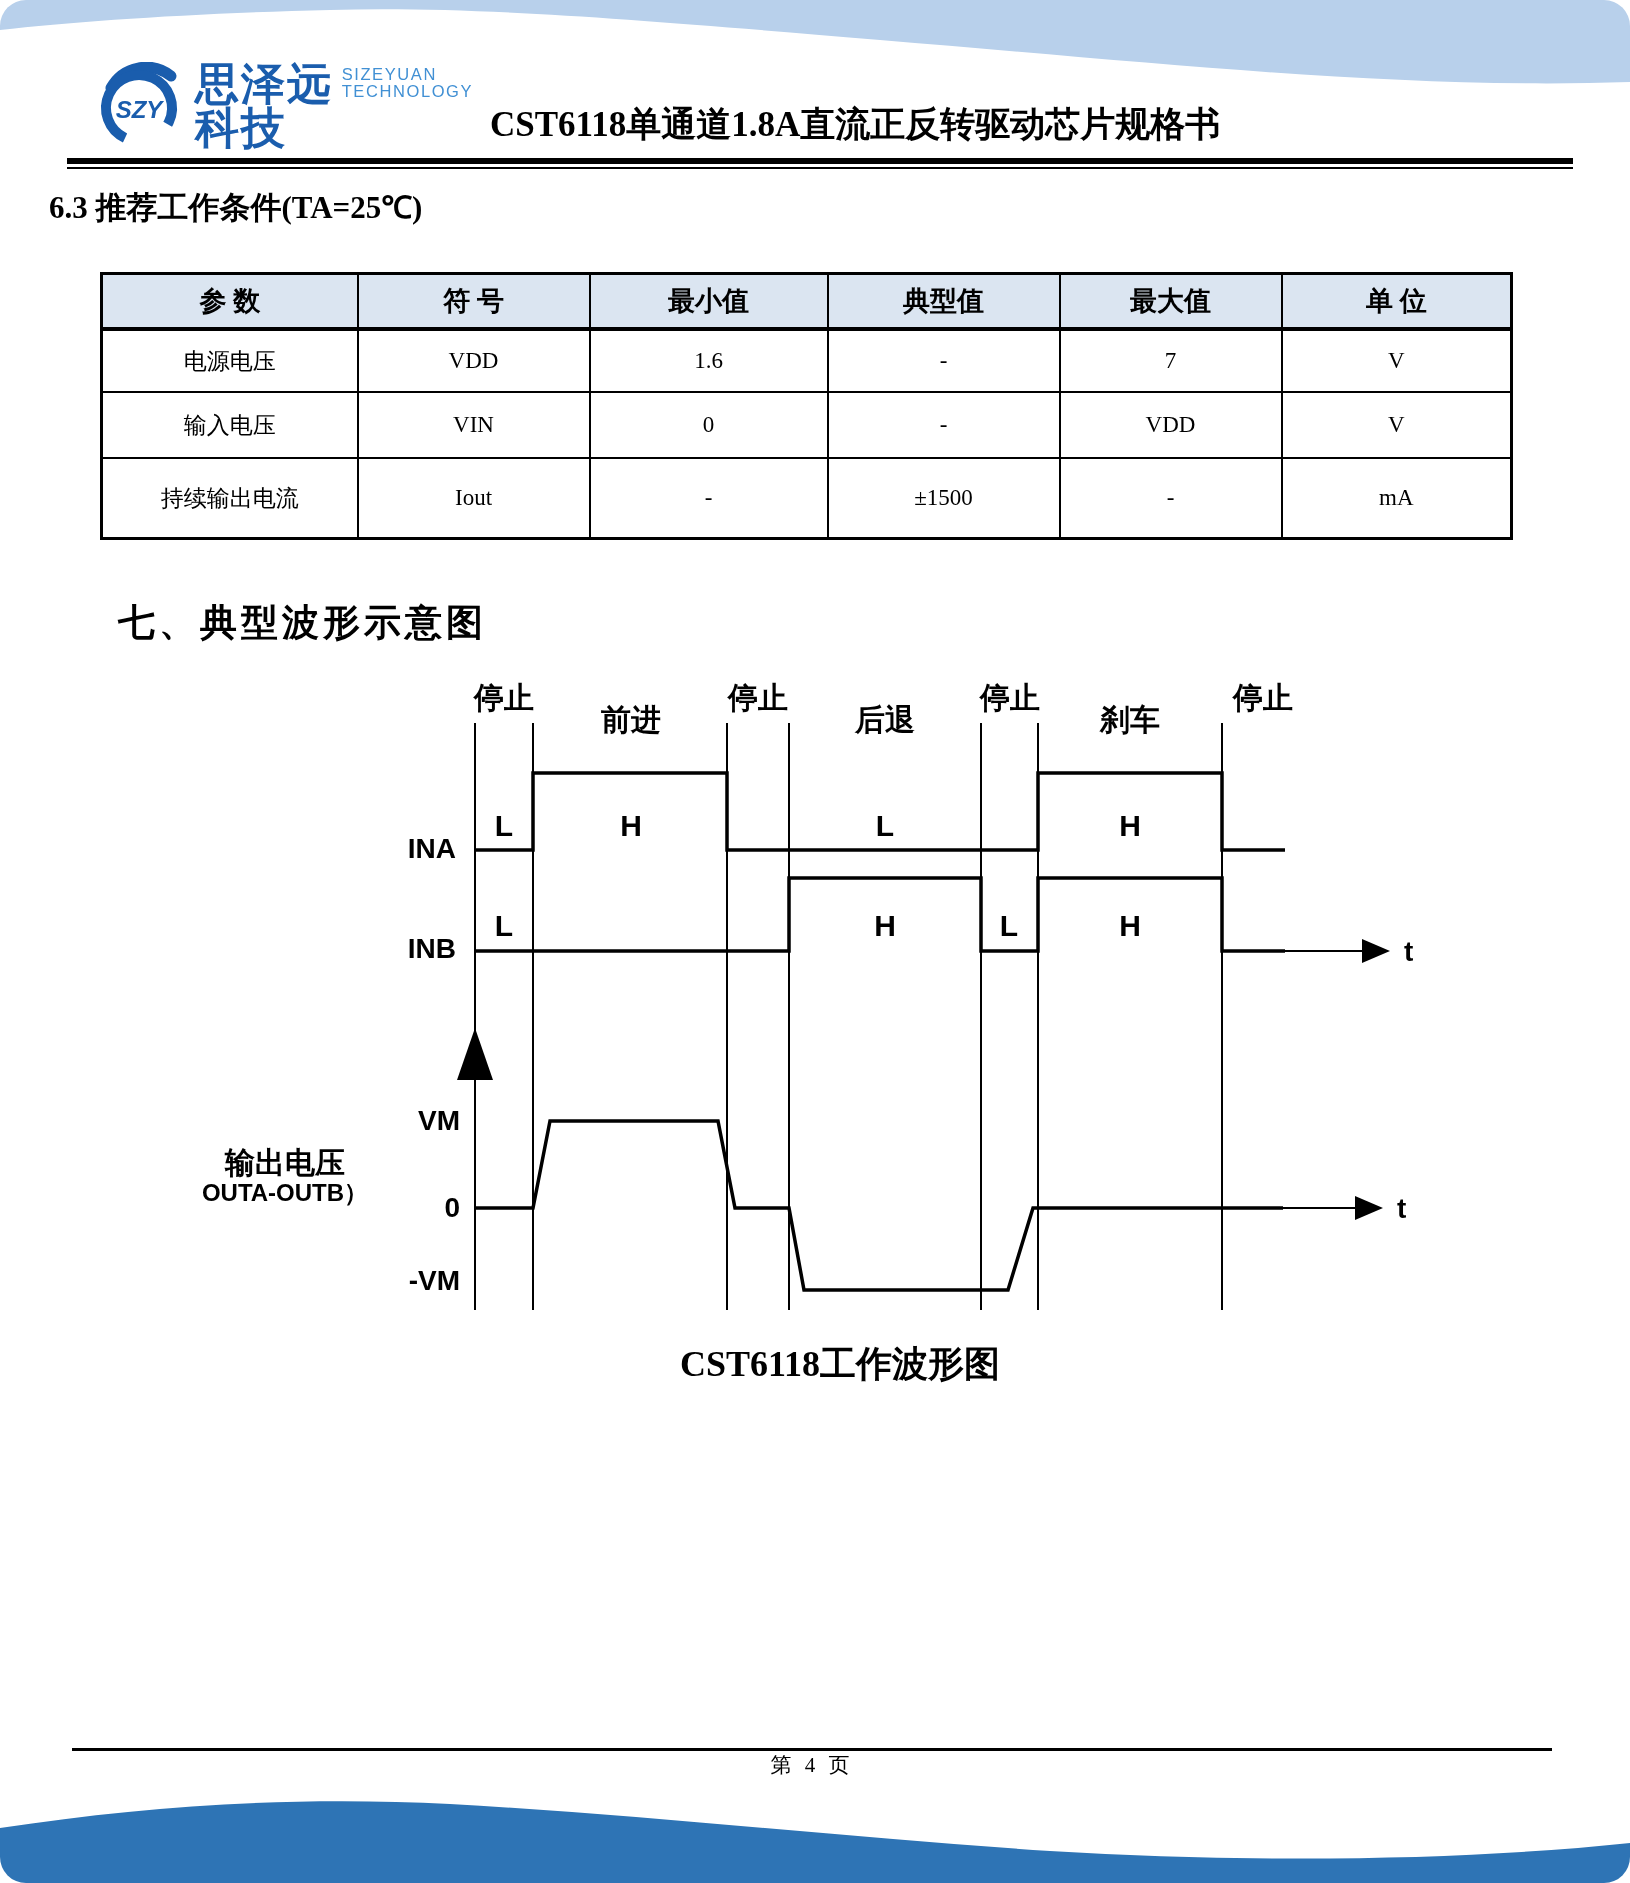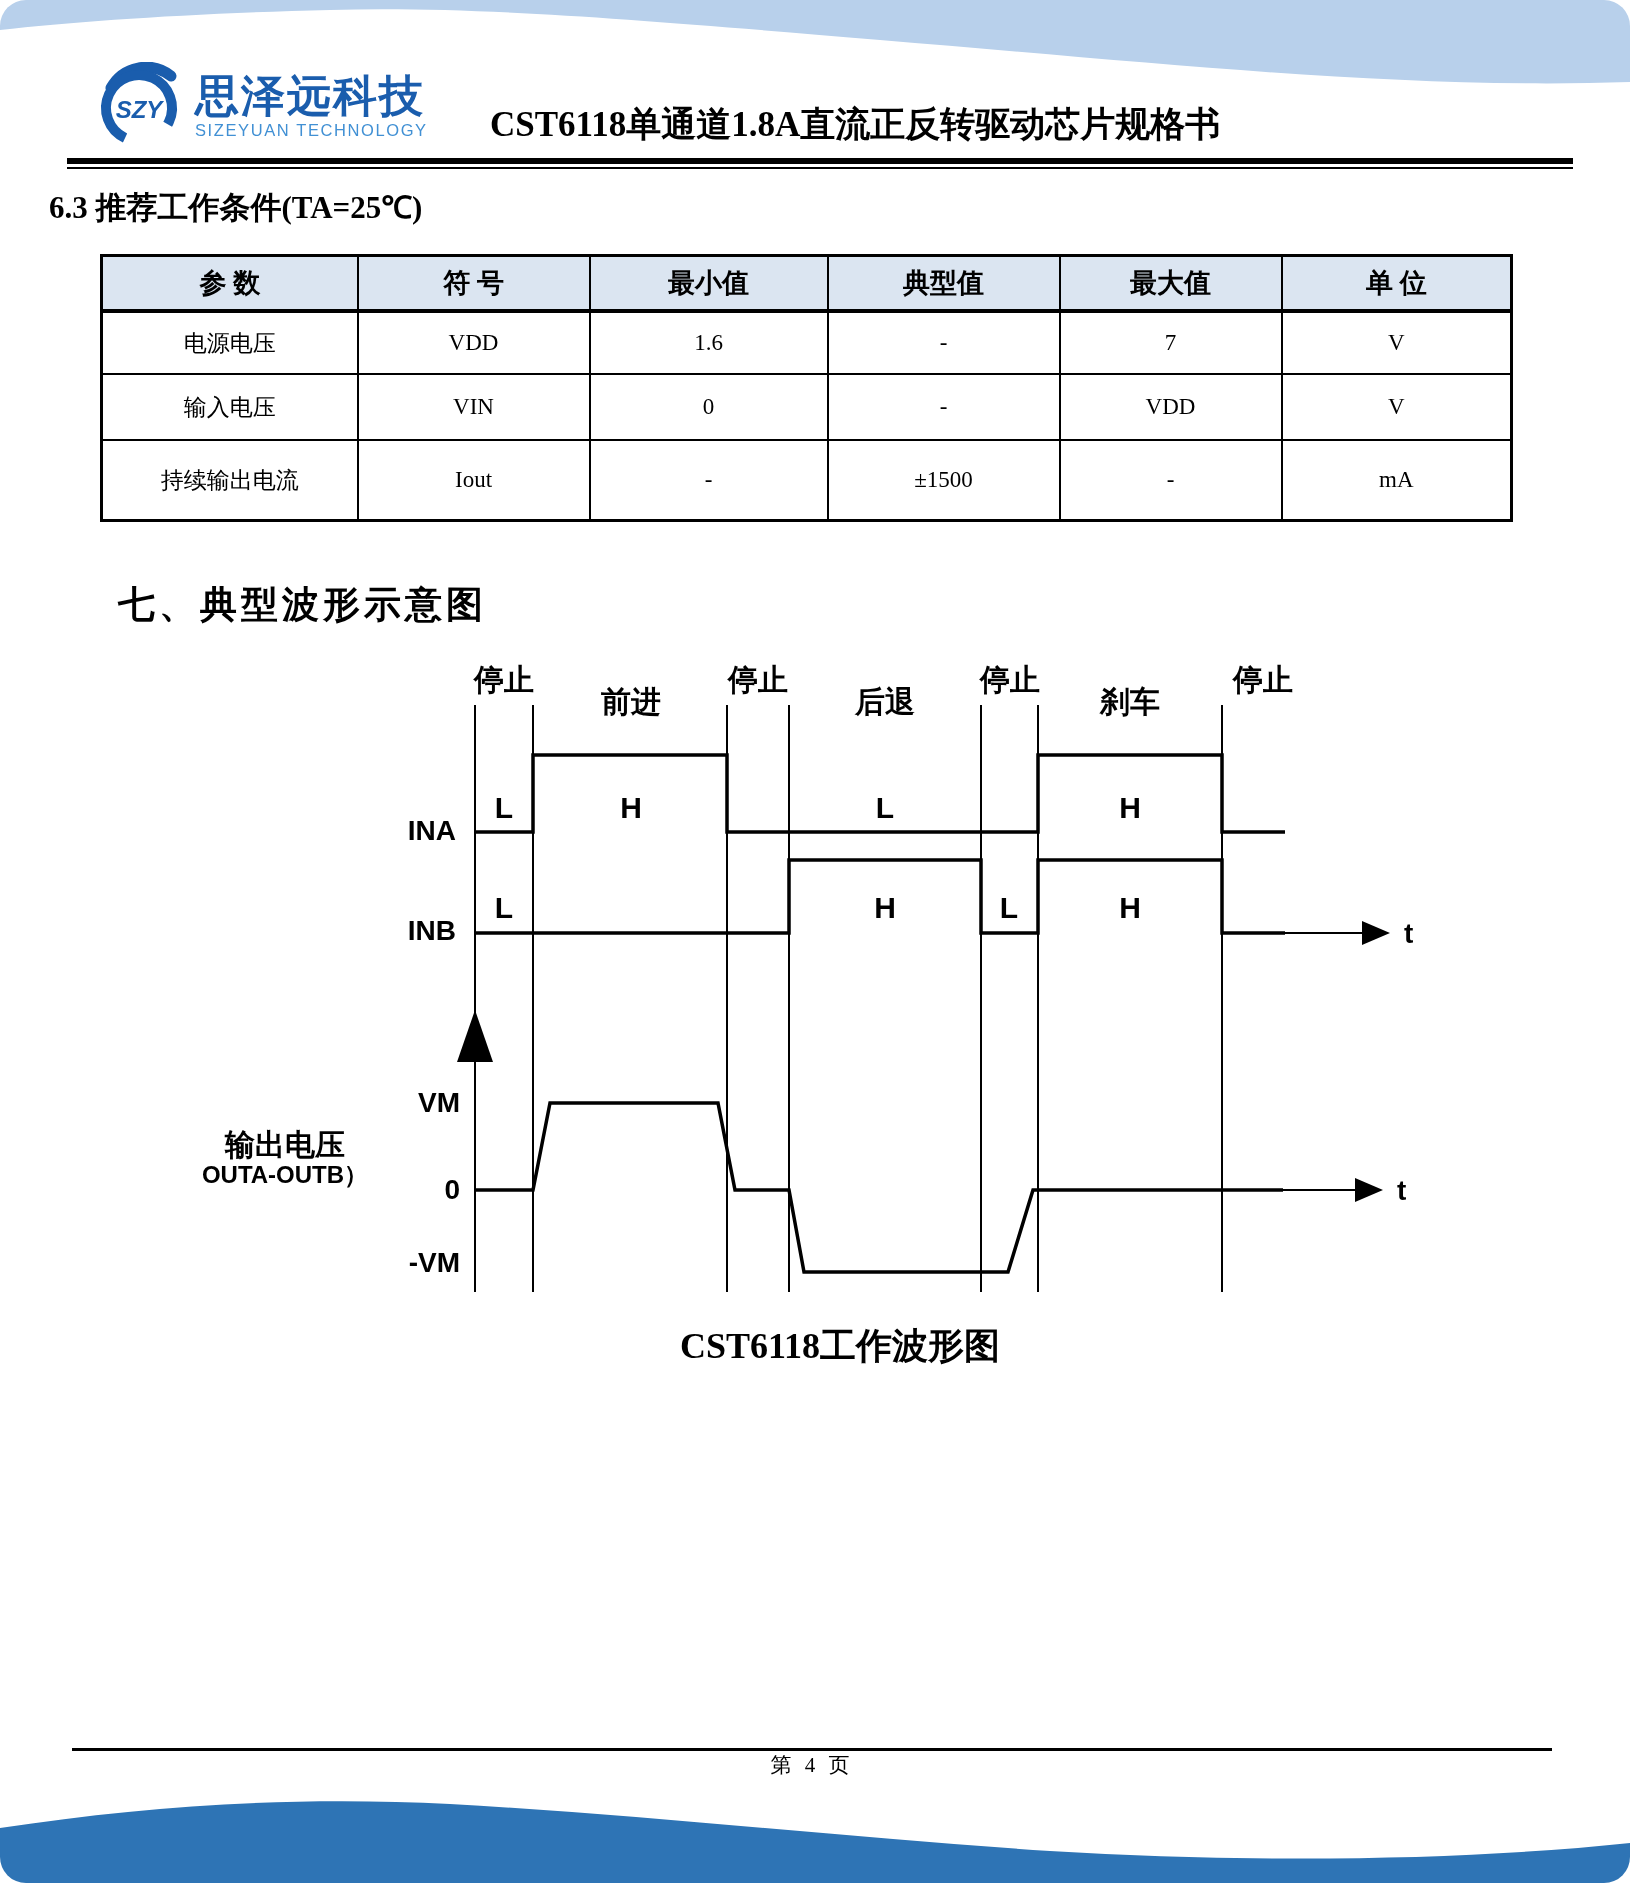--- a/index.html
+++ b/index.html
@@ -14,31 +14,31 @@
   }
   .top-wave,.bottom-wave{position:absolute;left:0;width:1630px;display:block;}
   .top-wave{top:0;}
   .bottom-wave{bottom:0;}
 
   
   .header{position:relative;z-index:2;padding:62px 75px 0 95px;border-radius:14px;}
   .header-row{display:flex;align-items:flex-end;}
   .logo-block{display:flex;align-items:center;gap:12px;width:395px;flex:0 0 auto;}
   .logo-mark{width:88px;height:88px;flex:0 0 auto;}
-  .company{display:flex;flex-direction:column;line-height:1;}
+  .company{display:flex;flex-direction:row;line-height:1;}
   .company-cn{font-family:"Liberation Sans",sans-serif;font-weight:bold;font-size:44px;color:#1a5dad;letter-spacing:2px;}
   .company-en{font-family:"Liberation Sans",sans-serif;font-size:16.5px;color:#4190d4;letter-spacing:1.6px;margin-top:4px;}
   .doc-title{flex:1;text-align:left;font-size:35px;font-weight:700;padding-bottom:2px;white-space:nowrap;}
   .rules{margin:8px -18px 0 -28px;}
   .rule-thick{border-top:6px solid #000;}
   .rule-thin{border-top:2px solid #000;margin-top:3px;}
 
   
   .sec63-heading{margin:16px 0 0 49px;font-size:31px;font-weight:bold;}
-  table.cond{border-collapse:collapse;margin:25px 0 0 100px;width:1410px;table-layout:fixed;}
+  table.cond{border-collapse:collapse;margin:43px 0 0 100px;width:1410px;table-layout:fixed;}
   table.cond th,table.cond td{border:2px solid #000;text-align:center;vertical-align:middle;padding:0;}
   table.cond{border:3px solid #000;}
   table.cond th{background:#dbe5f1;font-size:27px;font-weight:bold;height:52px;border-bottom:4px solid #000;}
   table.cond td{font-size:23px;}
   tr.r0 td{height:60px;} tr.r1 td{height:64px;} tr.r2 td{height:78px;}
 
   
   .sec7-heading{margin:58px 0 0 118px;font-size:37px;font-weight:bold;letter-spacing:4px;}
   .diagram-wrap{position:relative;height:650px;margin-top:20px;}
   .diagram-svg{position:absolute;left:150px;top:0;}

